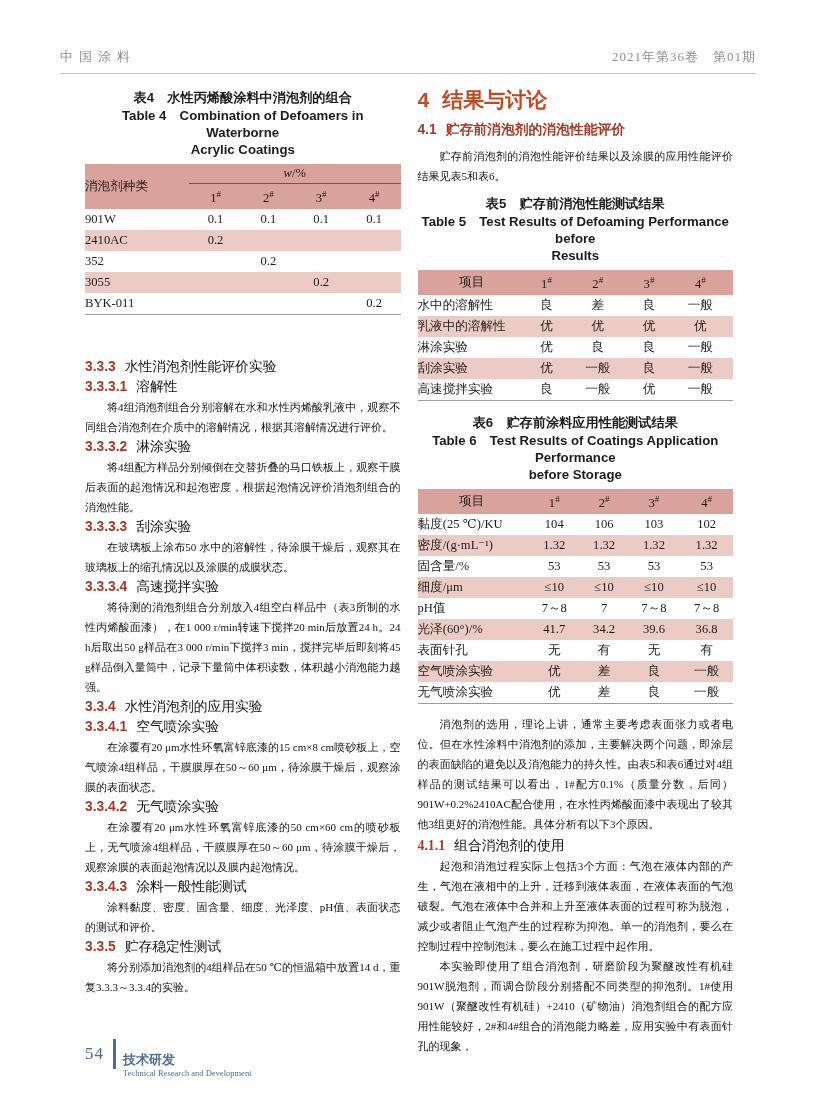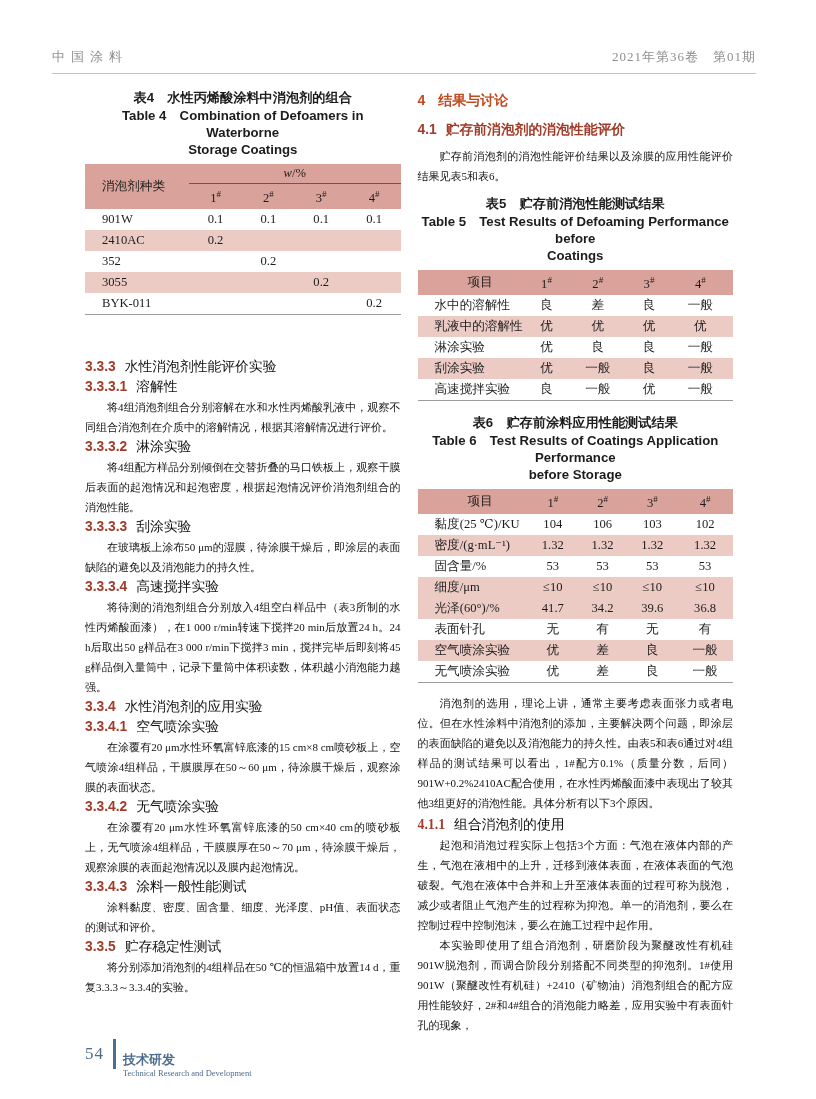--- a/index.html
+++ b/index.html
@@ -13,21 +13,21 @@
   html,body{margin:0;padding:0;}
   body{
     width:816px;height:1099px;background:#fbfbfb;
     font-family:"Liberation Serif","DejaVu Serif",serif;
     color:#1c1c1c;
   }
   .page{position:relative;width:816px;height:1099px;background:#ffffff;overflow:hidden;}
 
   
   .hdr{
-    position:absolute;top:48px;left:52px;right:60px;
+    position:absolute;top:48px;left:60px;right:60px;
     display:flex;justify-content:space-between;align-items:flex-end;
     border-bottom:1px solid #c3c3c3;padding-bottom:7px;
     color:#8f8f8f;font-size:13px;
   }
   .hdr-journal{letter-spacing:6px;}
   .hdr-issue{letter-spacing:1px;}
 
   
   .cols{position:absolute;top:88px;left:85px;width:648px;display:flex;gap:17px;}
   .col{width:316px;}
@@ -38,36 +38,36 @@
     text-align:center;font-weight:700;font-size:13.2px;line-height:19px;
     font-family:"Liberation Sans","DejaVu Sans",sans-serif;
   }
   .cap-en{
     text-align:center;font-weight:700;font-size:13.2px;line-height:17px;
     font-family:Liberation Sans, sans-serif;
   }
   table{width:100%;border-collapse:collapse;margin-top:6px;border-bottom:1px solid #9c9c9c;font-size:12.6px;}
   th,td{font-weight:400;padding:2px 2px;line-height:17px;}
   thead th{background:var(--table-header);}
-  td.lab,th.lab{text-align:left;padding-left:17px;}
+  td.lab,th.lab{text-align:left;padding-left:0;}
   td.v,th.v{text-align:center;}
   tr.alt td{background:var(--table-alt-row);}
   th.wgrp{border-bottom:1px solid #6d5750;padding:1px 0;}
   .wgrp i{font-family:"Liberation Serif",serif;}
   sup{font-size:9px;}
   .t4 .lab{width:33%;}
   .t56 .lab{width:35%;}
 
   .gap-after-t4{margin-bottom:42px;}
   .gap-t6{margin-top:12px;}
 
   
   .h1{
     color:var(--h1);font-family:"Liberation Sans","DejaVu Sans",sans-serif;
-    font-weight:700;font-size:14px;line-height:24px;margin:0 0 8px 0;
+    font-weight:700;font-size:21px;line-height:24px;margin:0 0 8px 0;
   }
   .h1 .num{margin-right:13px;}
   .h2{
     color:var(--h2);font-family:"Liberation Sans","DejaVu Sans",sans-serif;
     font-weight:700;font-size:13.8px;line-height:20px;margin:0 0 6px 0;
   }
   .h2 .num{margin-right:9px;}
   .sec-h{font-size:13.8px;line-height:20px;font-family:"Liberation Sans","DejaVu Sans",sans-serif;}
   .sec-h .num{color:var(--h2);font-weight:700;margin-right:9px;}
   .sec-h .ttl{color:#111;margin-top:24px;}
@@ -96,21 +96,21 @@
     <span class="hdr-issue">2021年第36卷　第01期</span>
   </div>
 
   <div class="cols">
 
     <div class="col">
 
       <div class="tbl-block gap-after-t4">
         <div class="cap-cn">表4　水性丙烯酸涂料中消泡剂的组合</div>
         <div class="cap-en">Table 4　Combination of Defoamers in Waterborne</div>
-        <div class="cap-en">Storage Coatings</div>
+        <div class="cap-en">Acrylic Coatings</div>
         <table class="t4">
           <thead>
             <tr>
               <th class="lab" rowspan="2">消泡剂种类</th>
               <th class="wgrp v" colspan="4"><i>w</i><span>/%</span></th>
             </tr>
             <tr>
               <th class="v"><span>1</span><sup>#</sup></th>
               <th class="v"><span>2</span><sup>#</sup></th>
               <th class="v"><span>3</span><sup>#</sup></th>
@@ -156,44 +156,44 @@
           </tbody>
         </table>
       </div>
 
       <div class="sec-h"><span class="num">3.3.3</span><span class="ttl">水性消泡剂性能评价实验</span></div>
       <div class="sec-h"><span class="num">3.3.3.1</span><span class="ttl">溶解性</span></div>
       <p class="body-p">将4组消泡剂组合分别溶解在水和水性丙烯酸乳液中，观察不同组合消泡剂在介质中的溶解情况，根据其溶解情况进行评价。</p>
       <div class="sec-h"><span class="num">3.3.3.2</span><span class="ttl">淋涂实验</span></div>
       <p class="body-p">将4组配方样品分别倾倒在交替折叠的马口铁板上，观察干膜后表面的起泡情况和起泡密度，根据起泡情况评价消泡剂组合的消泡性能。</p>
       <div class="sec-h"><span class="num">3.3.3.3</span><span class="ttl">刮涂实验</span></div>
-      <p class="body-p">在玻璃板上涂布50 μm的湿膜，待涂膜干燥后，即涂层的表面缺陷的避免以及消泡能力的持久性。</p>
+      <p class="body-p">在玻璃板上涂布50 水中的溶解性，待涂膜干燥后，观察其在玻璃板上的缩孔情况以及涂膜的成膜状态。</p>
       <div class="sec-h"><span class="num">3.3.3.4</span><span class="ttl">高速搅拌实验</span></div>
       <p class="body-p">将待测的消泡剂组合分别放入4组空白样品中（表3所制的水性丙烯酸面漆），在1 000 r/min转速下搅拌20 min后放置24 h。24 h后取出50 g样品在3 000 r/min下搅拌3 min，搅拌完毕后即刻将45 g样品倒入量筒中，记录下量筒中体积读数，体积越小消泡能力越强。</p>
       <div class="sec-h"><span class="num">3.3.4</span><span class="ttl">水性消泡剂的应用实验</span></div>
       <div class="sec-h"><span class="num">3.3.4.1</span><span class="ttl">空气喷涂实验</span></div>
       <p class="body-p">在涂覆有20 μm水性环氧富锌底漆的15 cm×8 cm喷砂板上，空气喷涂4组样品，干膜膜厚在50～60 μm，待涂膜干燥后，观察涂膜的表面状态。</p>
       <div class="sec-h"><span class="num">3.3.4.2</span><span class="ttl">无气喷涂实验</span></div>
-      <p class="body-p">在涂覆有20 μm水性环氧富锌底漆的50 cm×40 cm的喷砂板上，无气喷涂4组样品，干膜膜厚在50～70 μm，待涂膜干燥后，观察涂膜的表面起泡情况以及膜内起泡情况。</p>
+      <p class="body-p">在涂覆有20 μm水性环氧富锌底漆的50 cm×60 cm的喷砂板上，无气喷涂4组样品，干膜膜厚在50～60 μm，待涂膜干燥后，观察涂膜的表面起泡情况以及膜内起泡情况。</p>
       <div class="sec-h"><span class="num">3.3.4.3</span><span class="ttl">涂料一般性能测试</span></div>
       <p class="body-p">涂料黏度、密度、固含量、细度、光泽度、pH值、表面状态的测试和评价。</p>
       <div class="sec-h"><span class="num">3.3.5</span><span class="ttl">贮存稳定性测试</span></div>
       <p class="body-p">将分别添加消泡剂的4组样品在50 ℃的恒温箱中放置14 d，重复3.3.3～3.3.4的实验。</p>
     </div>
 
     <div class="col">
 
       <div class="h1"><span class="num">4</span><span>结果与讨论</span></div>
       <div class="h2"><span class="num">4.1</span><span>贮存前消泡剂的消泡性能评价</span></div>
       <p class="body-p">贮存前消泡剂的消泡性能评价结果以及涂膜的应用性能评价结果见表5和表6。</p>
 
       <div class="tbl-block" style="margin-top:8px;">
         <div class="cap-cn">表5　贮存前消泡性能测试结果</div>
         <div class="cap-en">Table 5　Test Results of Defoaming Performance before</div>
-        <div class="cap-en">Coatings</div>
+        <div class="cap-en">Results</div>
         <table class="t56">
           <thead>
             <tr>
               <th class="lab" style="text-align:center;">项目</th>
               <th class="v"><span>1</span><sup>#</sup></th>
               <th class="v"><span>2</span><sup>#</sup></th>
               <th class="v"><span>3</span><sup>#</sup></th>
               <th class="v"><span>4</span><sup>#</sup></th>
             </tr>
           </thead>
@@ -273,20 +273,27 @@
                 <td class="v">53</td>
                 <td class="v">53</td>
               </tr>
             <tr class="alt">
                 <td class="lab">细度/μm</td>
                 <td class="v">≤10</td>
                 <td class="v">≤10</td>
                 <td class="v">≤10</td>
                 <td class="v">≤10</td>
               </tr>
+            <tr>
+                <td class="lab">pH值</td>
+                <td class="v">7～8</td>
+                <td class="v">7</td>
+                <td class="v">7～8</td>
+                <td class="v">7～8</td>
+              </tr>
             <tr class="alt">
                 <td class="lab">光泽(60°)/%</td>
                 <td class="v">41.7</td>
                 <td class="v">34.2</td>
                 <td class="v">39.6</td>
                 <td class="v">36.8</td>
               </tr>
             <tr>
                 <td class="lab">表面针孔</td>
                 <td class="v">无</td>

